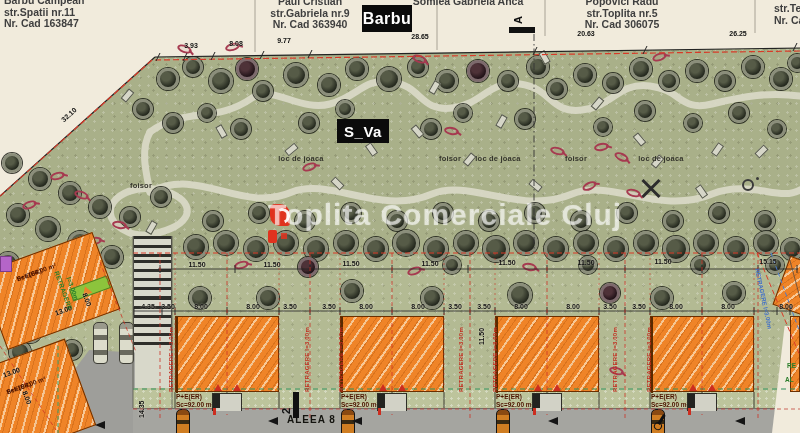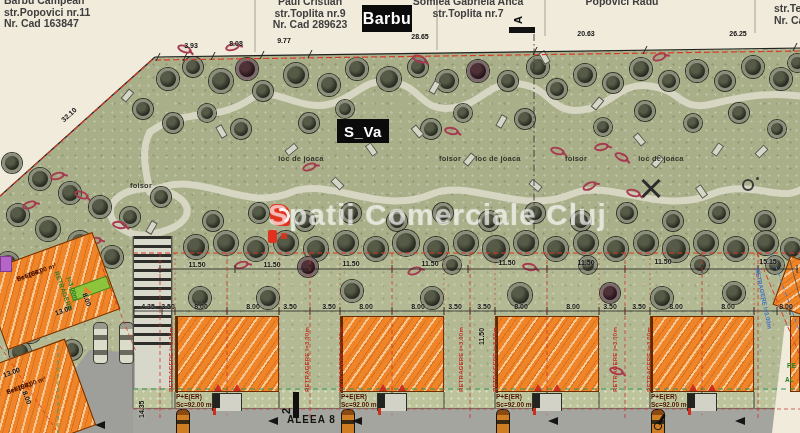--- a/index.html
+++ b/index.html
@@ -119,39 +119,40 @@
       <path d="M150,132 C140,150 146,172 150,192"></path>
     </g>
   </svg>
 
   <div class="wm">
     <span class="wm-logo">
         <i class="a"></i>
         <i class="b"></i>
         <i class="c"></i>
       </span>
-    <span class="wm-text">Spatii Comerciale Cluj</span>
+    <span class="wm-text">Toplita Comerciale Cluj</span>
   </div>
 
   <div class="nb nb0">
     <div>Barbu Campean</div>
-      <div>str.Popovici nr.11</div>
+      <div>str.Spatii nr.11</div>
       <div>Nr. Cad 163847</div>
   </div>
   <div class="nb nb1">
     <div>Paul Cristian</div>
-      <div>str.Toplita nr.9</div>
-      <div>Nr. Cad 289623</div>
+      <div>str.Gabriela nr.9</div>
+      <div>Nr. Cad 363940</div>
   </div>
   <div class="nb nb2">
     <div>Somlea Gabriela Anca</div>
-      <div>str.Toplita nr.7</div>
   </div>
   <div class="nb nb3">
     <div>Popovici Radu</div>
+      <div>str.Toplita nr.5</div>
+      <div>Nr. Cad 306075</div>
   </div>
   <div class="nb nb4">
     <div>str.Te</div>
       <div>Nr. Ca</div>
   </div>
 
   <div id="uliu" class="blackbox">Barbu</div>
   <div id="sva" class="blackbox">S_Va</div>
 
   <div class="strip">

